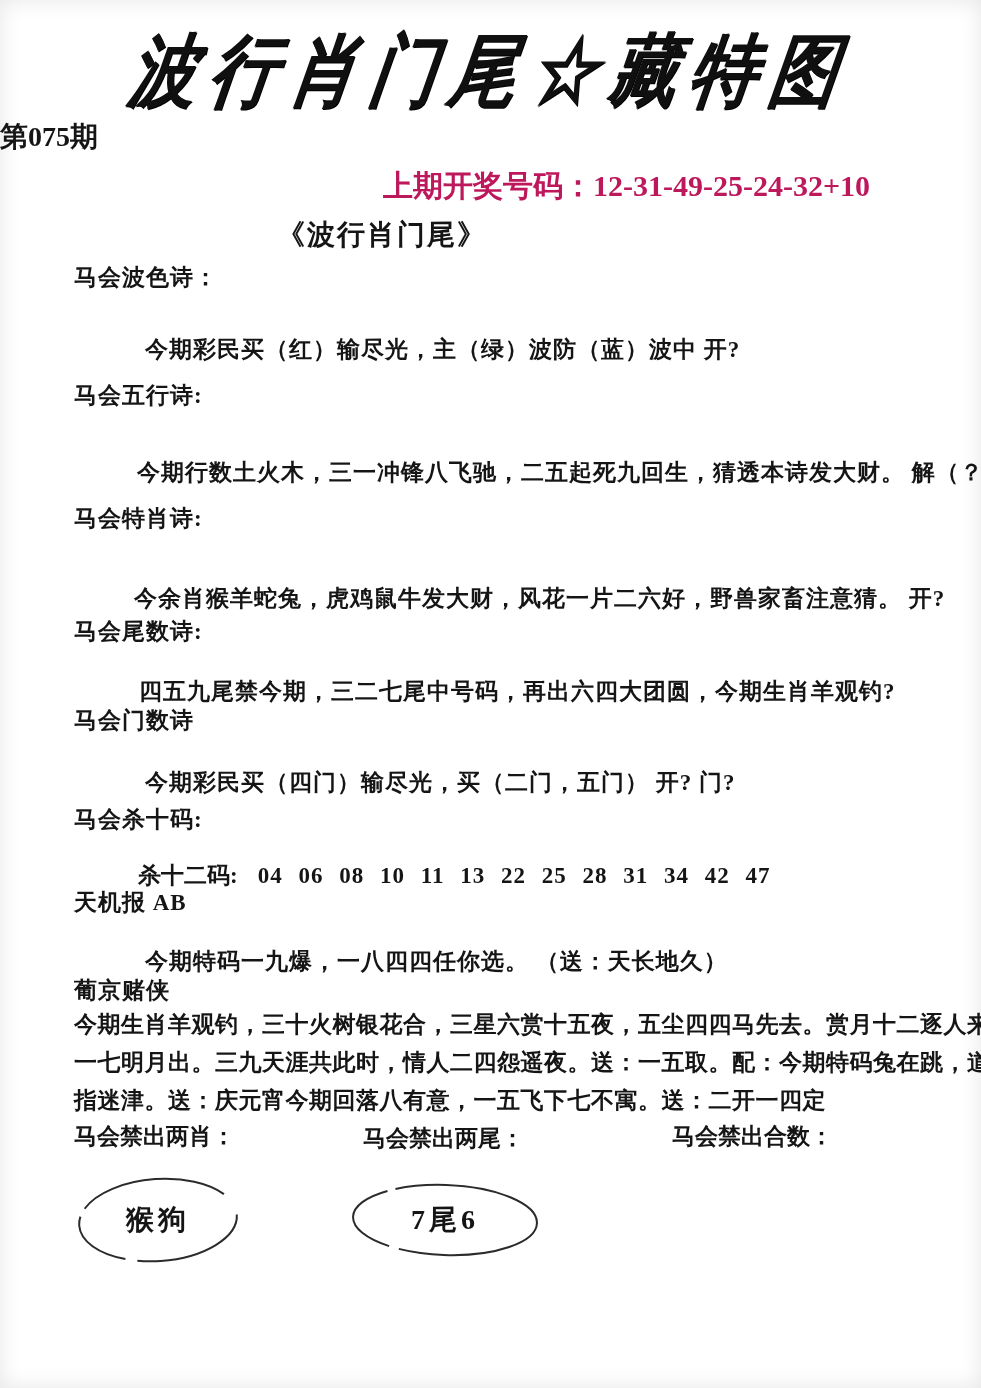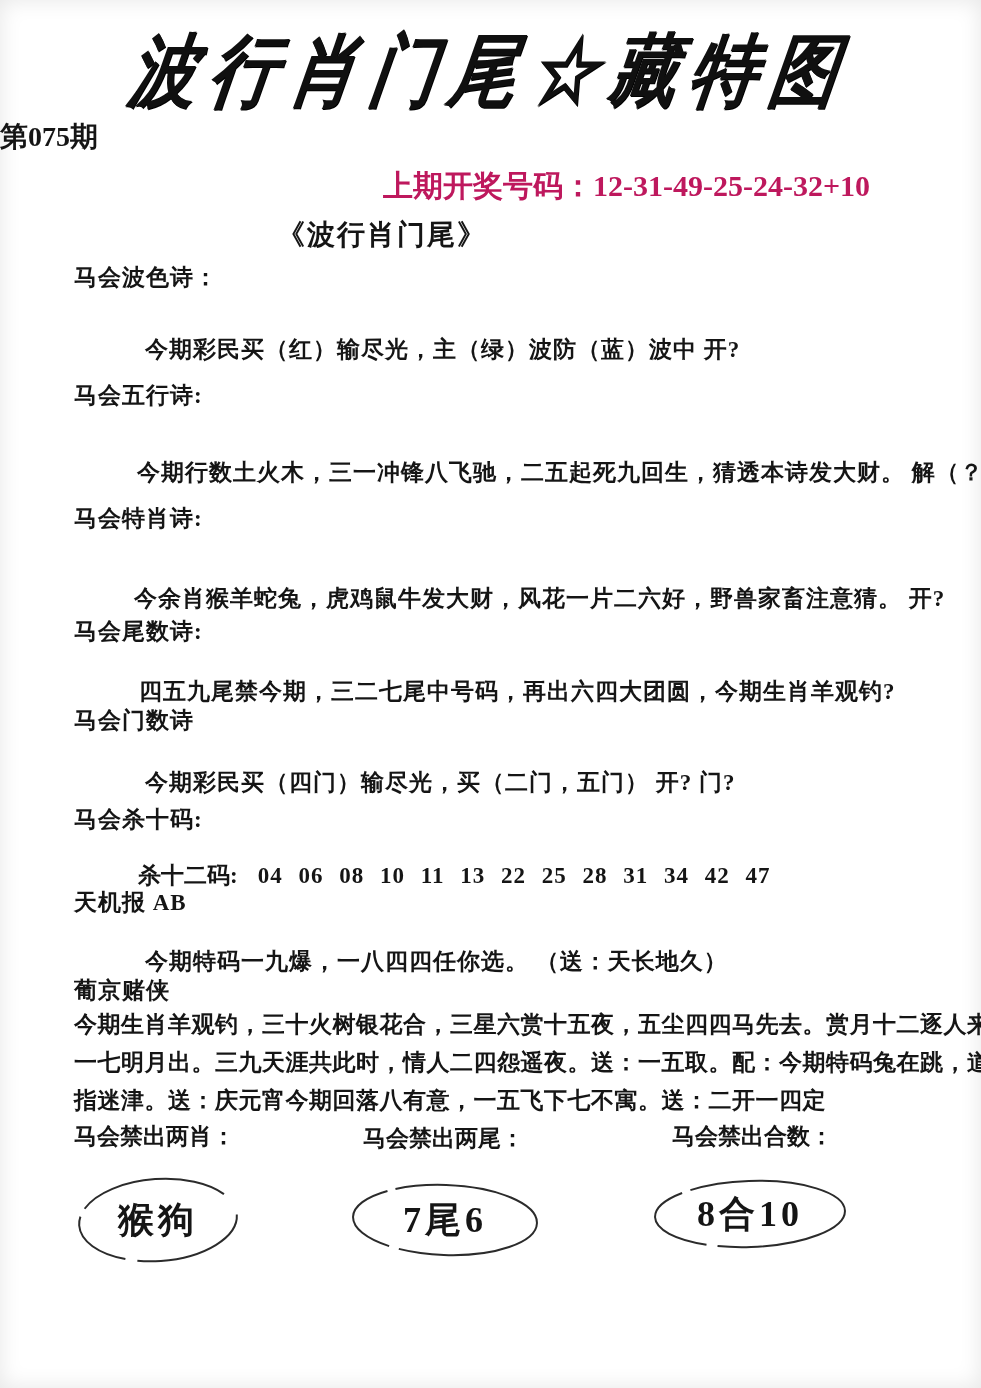--- a/index.html
+++ b/index.html
@@ -47,21 +47,21 @@
     font-size:23px;font-weight:700;
     line-height:38px;letter-spacing:0.5px;
   }
   .para div{white-space:nowrap;}
   .forb-label{font-size:23px;font-weight:700;}
   .ellipse-box{position:absolute;}
   .ellipse-box svg{position:absolute;top:0;left:0;}
   .ellipse-text{
     position:absolute;top:0;left:0;width:100%;height:100%;
     display:flex;align-items:center;justify-content:center;
-    font-size:36px;font-weight:700;letter-spacing:4px;
+    font-size:28px;font-weight:700;letter-spacing:4px;
   }
 </style>
 </head>
 <body>
 
 <div class="page">
 
   <div class="abs title">波行肖门尾☆藏特图</div>
 
   <div class="abs issue">第075期</div>
@@ -111,20 +111,14 @@
     <div class="ellipse-text">猴狗</div>
   </div>
 
   <div class="ellipse-box" style="top:1182px;left:350px;width:190px;height:76px;">
     <svg width="190" height="76" viewBox="0 0 190 76">
       <ellipse cx="95" cy="38" rx="92" ry="35" fill="none" stroke="#2b2b2b" stroke-width="2" stroke-dasharray="150 10 95 8 160" transform="rotate(2 95 38)"></ellipse>
     </svg>
     <div class="ellipse-text">7尾6</div>
   </div>
 
-  <div class="ellipse-box" style="top:1178px;left:652px;width:196px;height:72px;">
-    <svg width="196" height="72" viewBox="0 0 196 72">
-      <ellipse cx="98" cy="36" rx="95" ry="33" fill="none" stroke="#2b2b2b" stroke-width="2" stroke-dasharray="140 11 100 9 170" transform="rotate(-2 98 36)"></ellipse>
-    </svg>
-    <div class="ellipse-text">8合10</div>
-  </div>
 
 </div>
 
 </body></html>

